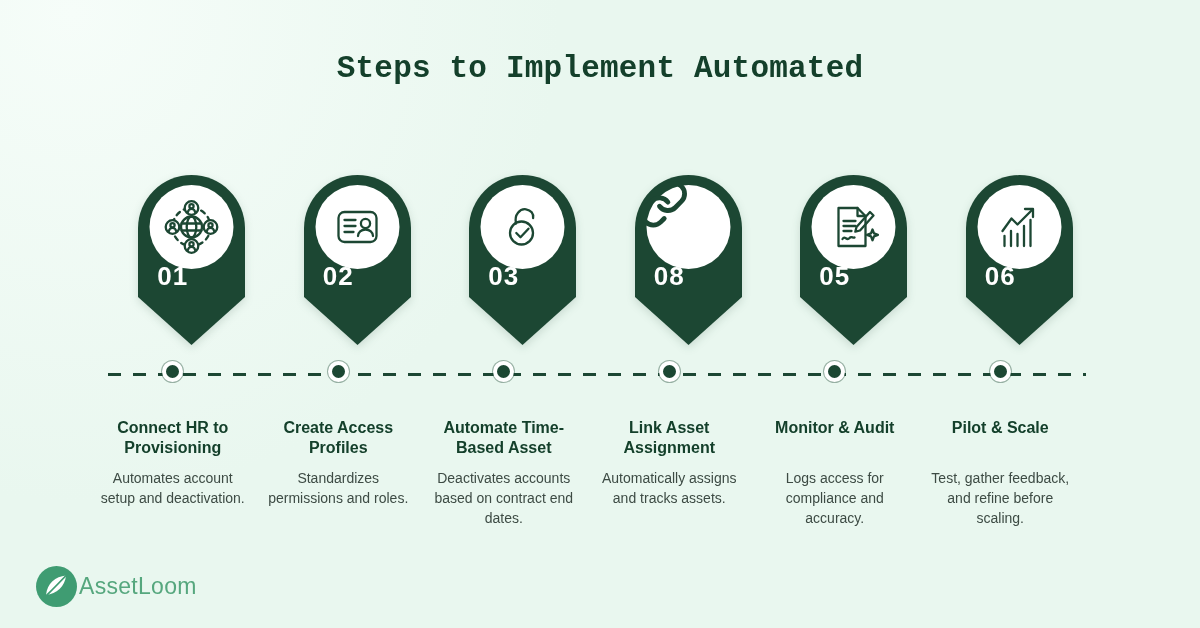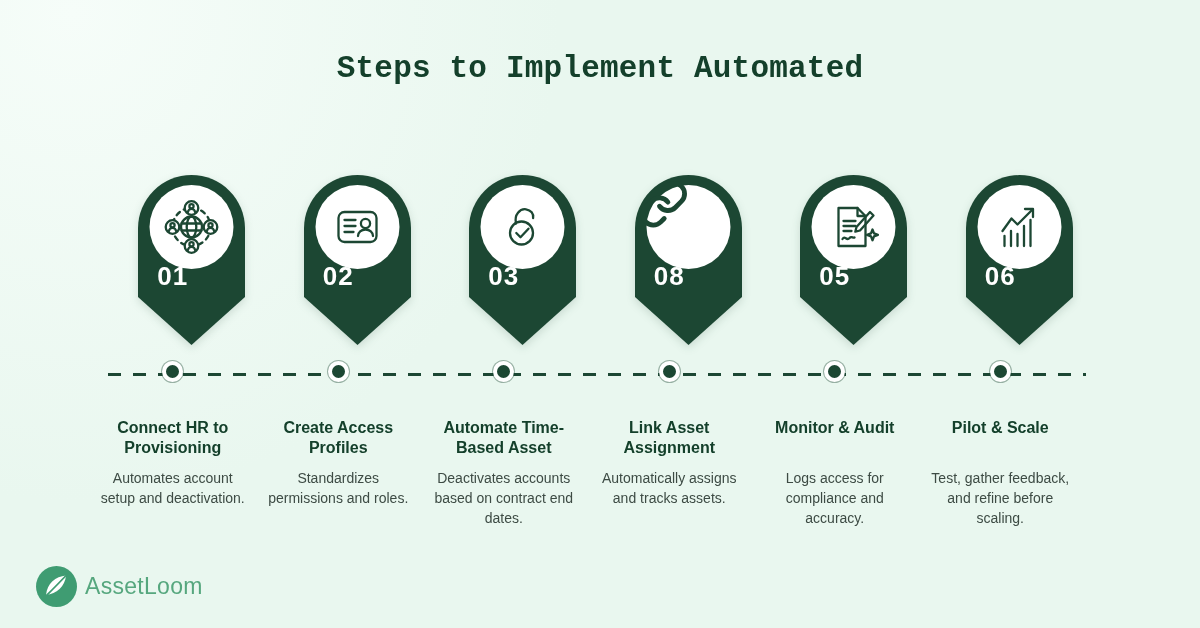--- a/index.html
+++ b/index.html
@@ -54,21 +54,21 @@
   .step-desc {
     margin-top:6px; width:152px;
     text-align:center; color:#3d4b44;
     font-size:14px; line-height:20px;
   }
   
   .icon-stroke { stroke:#1c4733; fill:none; stroke-width:2.3; stroke-linecap:round; stroke-linejoin:round; }
   
   .logo {
     position:absolute; left:36px; top:566px;
-    display:flex; align-items:center; gap:8px;
+    display:flex; align-items:center; gap:2px;
   }
   .logo-text { color:#56a77e; font-size:23px; letter-spacing:0.3px; }
 </style>
 </head>
 <body>
 
 <div class="canvas">
 
   <div class="title">
     <div>Steps to Implement Automated</div>

